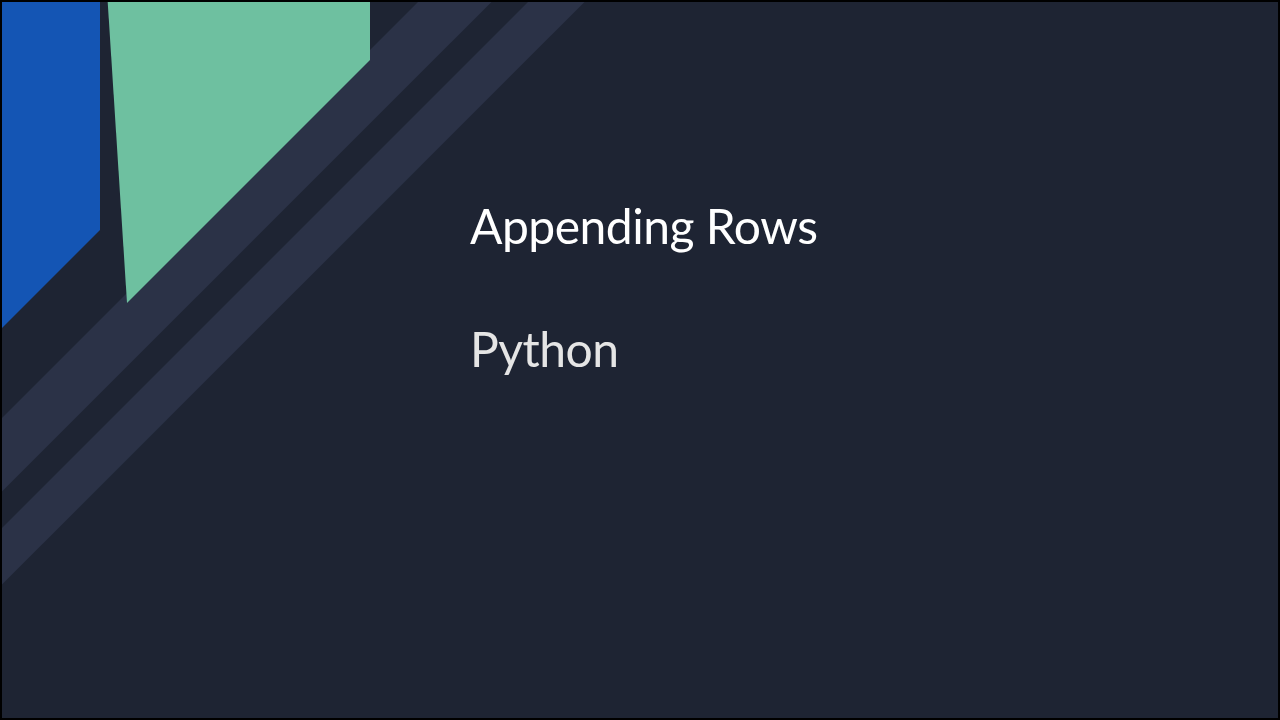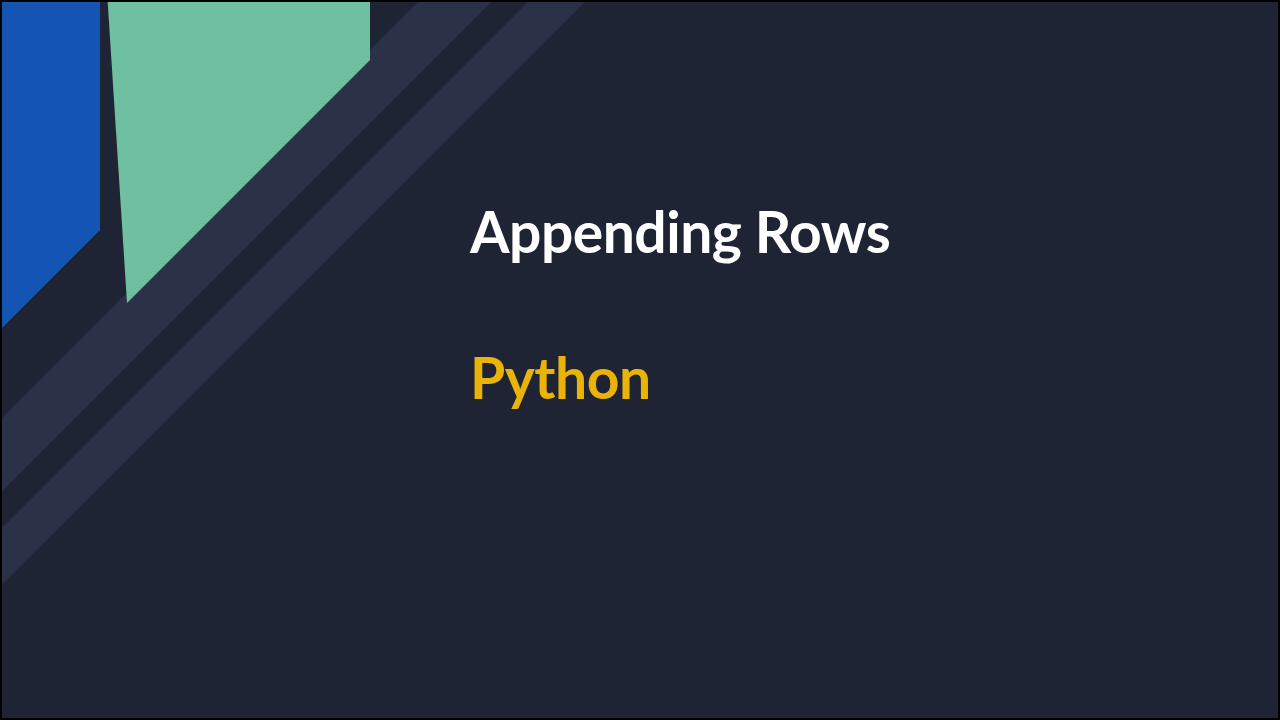--- a/index.html
+++ b/index.html
@@ -57,28 +57,28 @@
       width: 1200px;
       height: 40px;
       left: -190px;
       top: 720px;
     }
     .title {
       position: absolute;
       left: 470px;
       top: 195px;
       width: 760px;
-      font-size: 57px;
-      font-weight: 700;
+      font-size: 48px;
+      font-weight: 400;
       line-height: 1.28;
       color: #ffffff;
       letter-spacing: -0.5px;
     }
     .title .highlight {
-      color: #eab308;
+      color: #e5e5e5;
       margin-top: 20px;
     }
   </style>
 </head>
 <body>
 
 <div class="diagonal-stripe stripe-1"></div>
 <div class="diagonal-stripe stripe-2"></div>
 <div class="diagonal-stripe stripe-3"></div>
 

